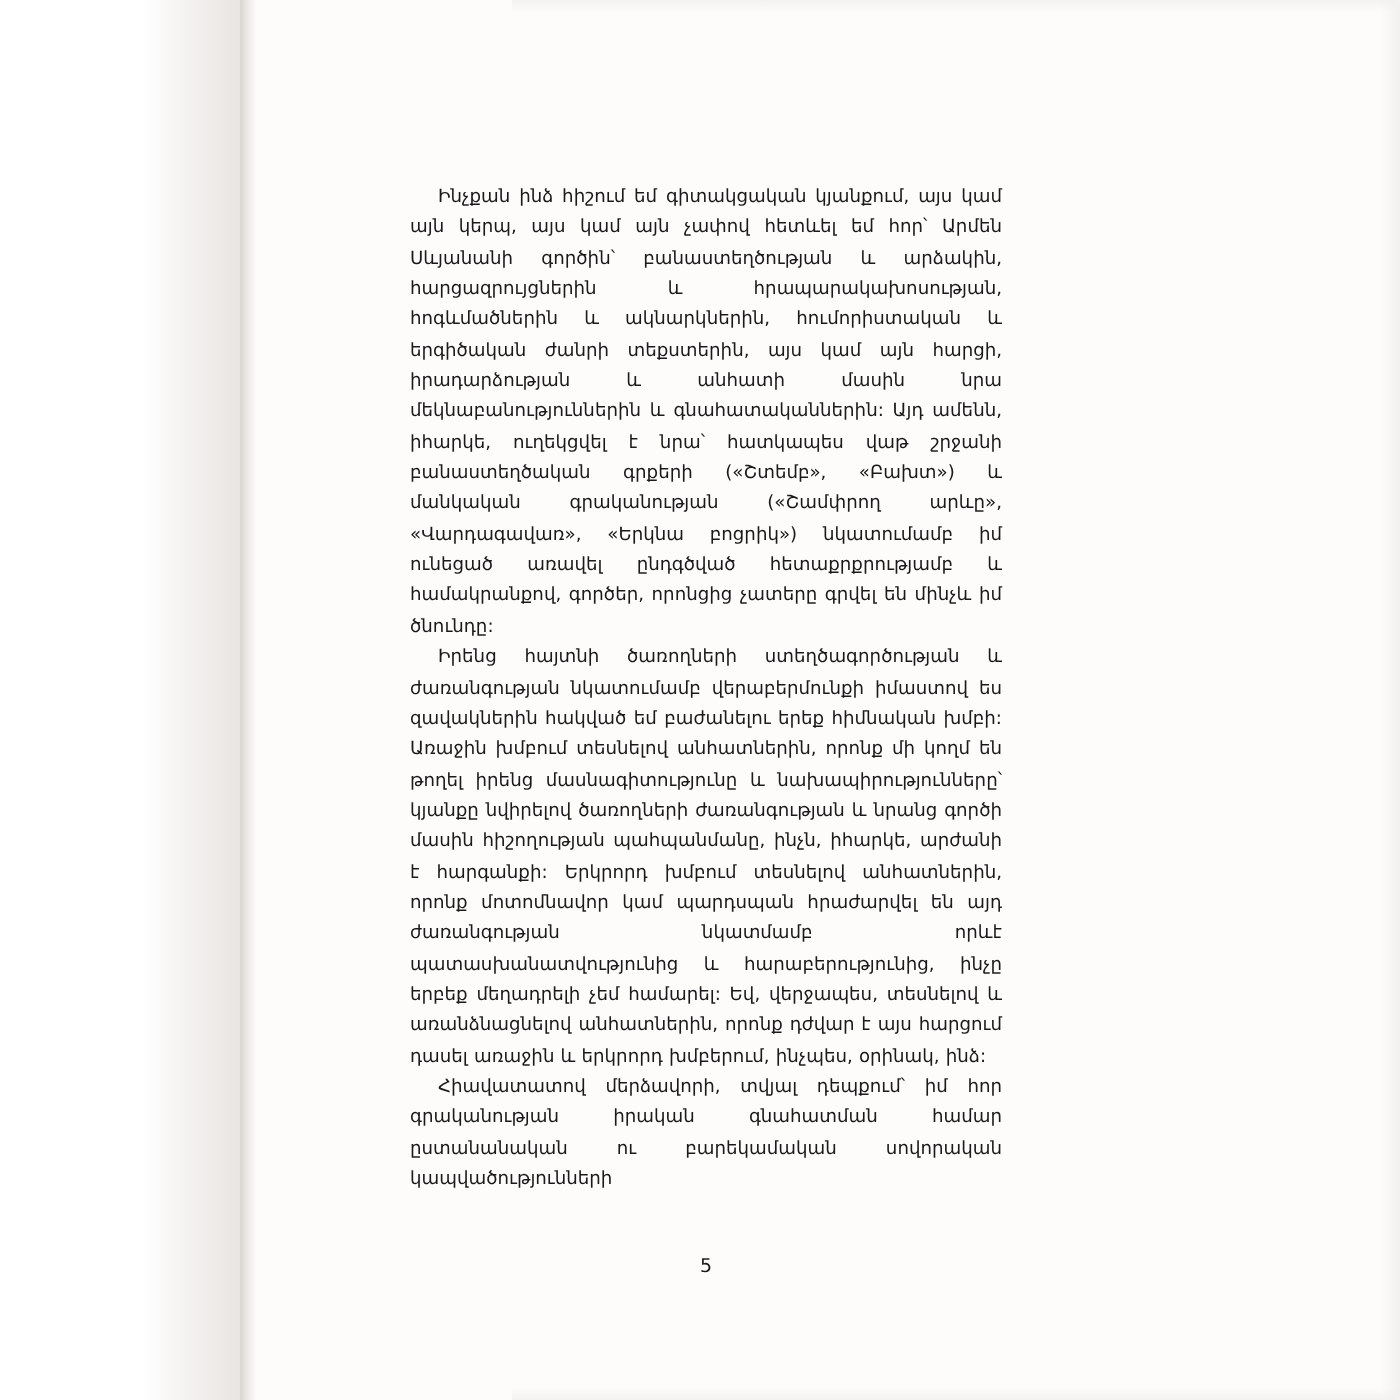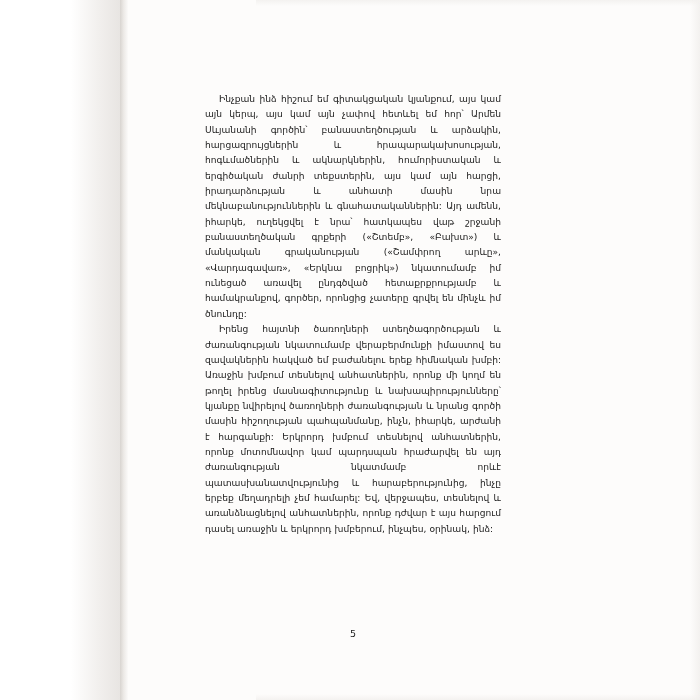--- a/index.html
+++ b/index.html
@@ -109,16 +109,17 @@
   <div class="spine-edge"></div>
   <div class="sheet">
     <div class="edge-top"></div>
     <div class="edge-bottom"></div>
     <div class="edge-right"></div>
   </div>
 
   <div class="textblock">
     <p class="para">Ինչքան ինձ հիշում եմ գիտակցական կյանքում, այս կամ այն կերպ, այս կամ այն չափով հետևել եմ հոր՝ Արմեն Սևյանանի գործին՝ բանաստեղծության և արձակին, հարցազրույցներին և հրապարակախոսության, հոգևմածներին և ակնարկներին, հումորիստական և երգիծական ժանրի տեքստերին, այս կամ այն հարցի, իրադարձության և անհատի մասին նրա մեկնաբանություններին և գնահատականներին: Այդ ամենն, իհարկե, ուղեկցվել է նրա՝ հատկապես վաթ շրջանի բանաստեղծական գրքերի («Շտեմբ», «Բախտ») և մանկական գրականության («Շամփրող արևը», «Վարդագավառ», «Երկնա բոցրիկ») նկատումամբ իմ ունեցած առավել ընդգծված հետաքրքրությամբ և համակրանքով, գործեր, որոնցից չատերը գրվել են մինչև իմ ծնունդը:</p>
     <p class="para">Իրենց հայտնի ծառողների ստեղծագործության և ժառանգության նկատումամբ վերաբերմունքի իմաստով ես զավակներին հակված եմ բաժանելու երեք հիմնական խմբի: Առաջին խմբում տեսնելով անհատներին, որոնք մի կողմ են թողել իրենց մասնագիտությունը և նախապիրությունները՝ կյանքը նվիրելով ծառողների ժառանգության և նրանց գործի մասին հիշողության պահպանմանը, ինչն, իհարկե, արժանի է հարգանքի: Երկրորդ խմբում տեսնելով անհատներին, որոնք մոտոմնավոր կամ պարդսպան հրաժարվել են այդ ժառանգության նկատմամբ որևէ պատասխանատվությունից և հարաբերությունից, ինչը երբեք մեղադրելի չեմ համարել: Եվ, վերջապես, տեսնելով և առանձնացնելով անհատներին, որոնք դժվար է այս հարցում դասել առաջին և երկրորդ խմբերում, ինչպես, օրինակ, ինձ:</p>
+    <p class="para">Հիավատատով մերձավորի, տվյալ դեպքում՝ իմ հոր գրականության իրական գնահատման համար ըստանանական ու բարեկամական սովորական կապվածությունների</p>
   </div>
 
   <div class="folio">5</div>
 </div>
 
 </body></html>

